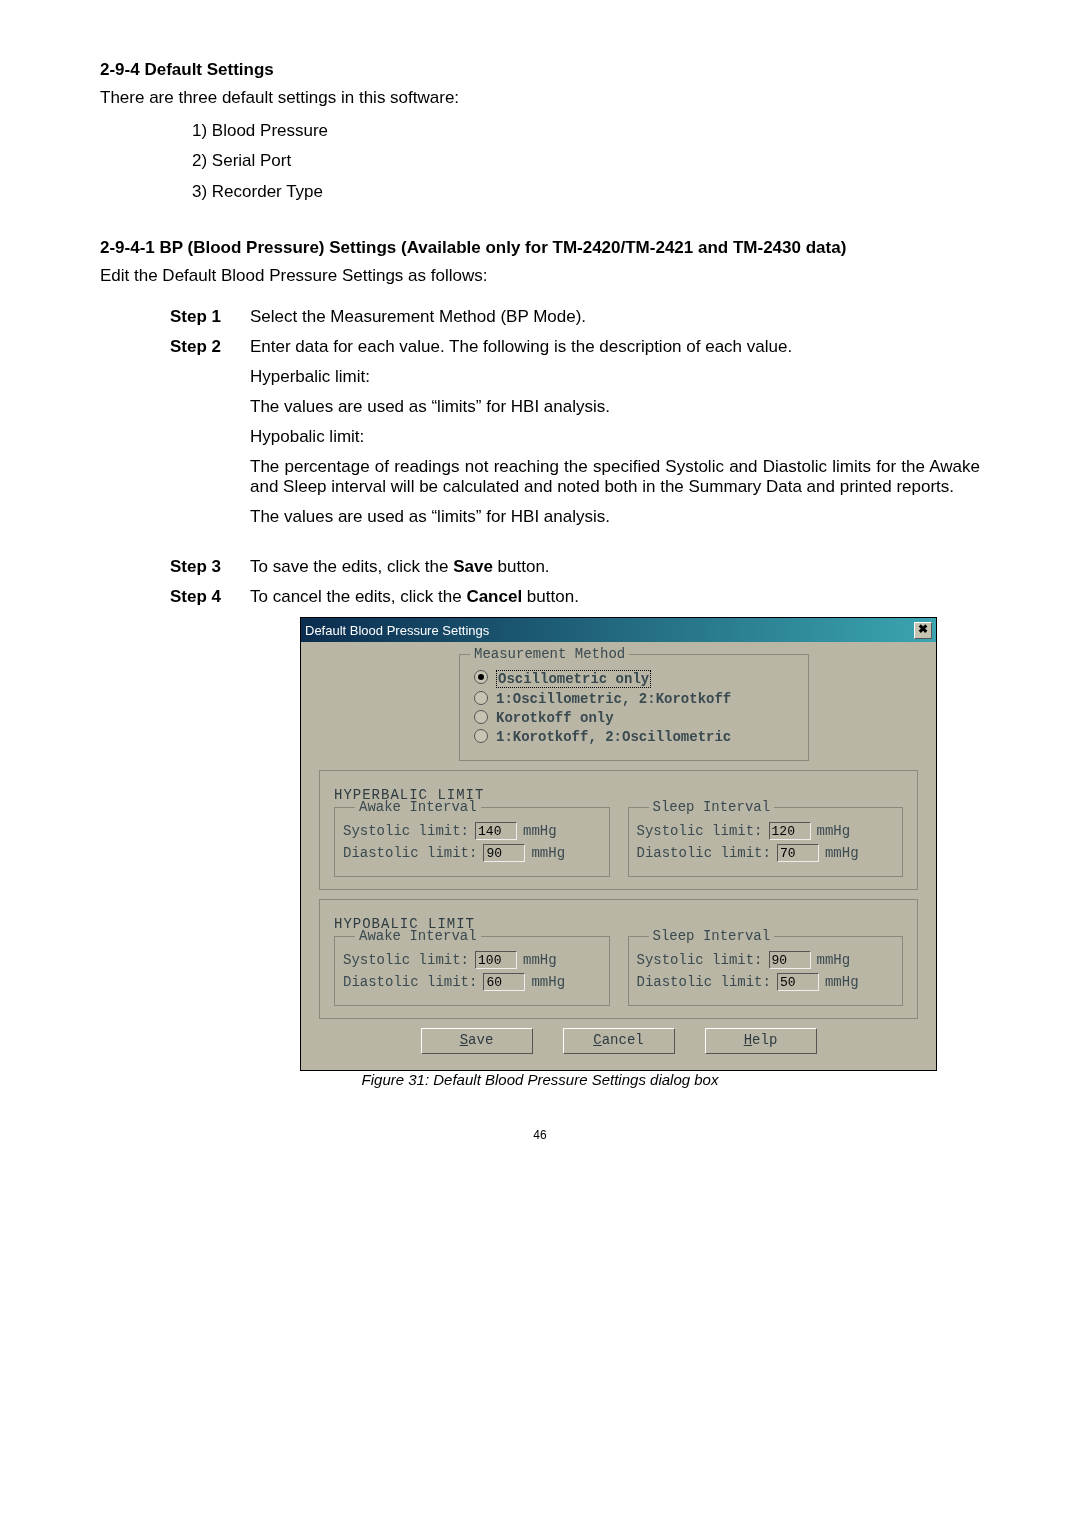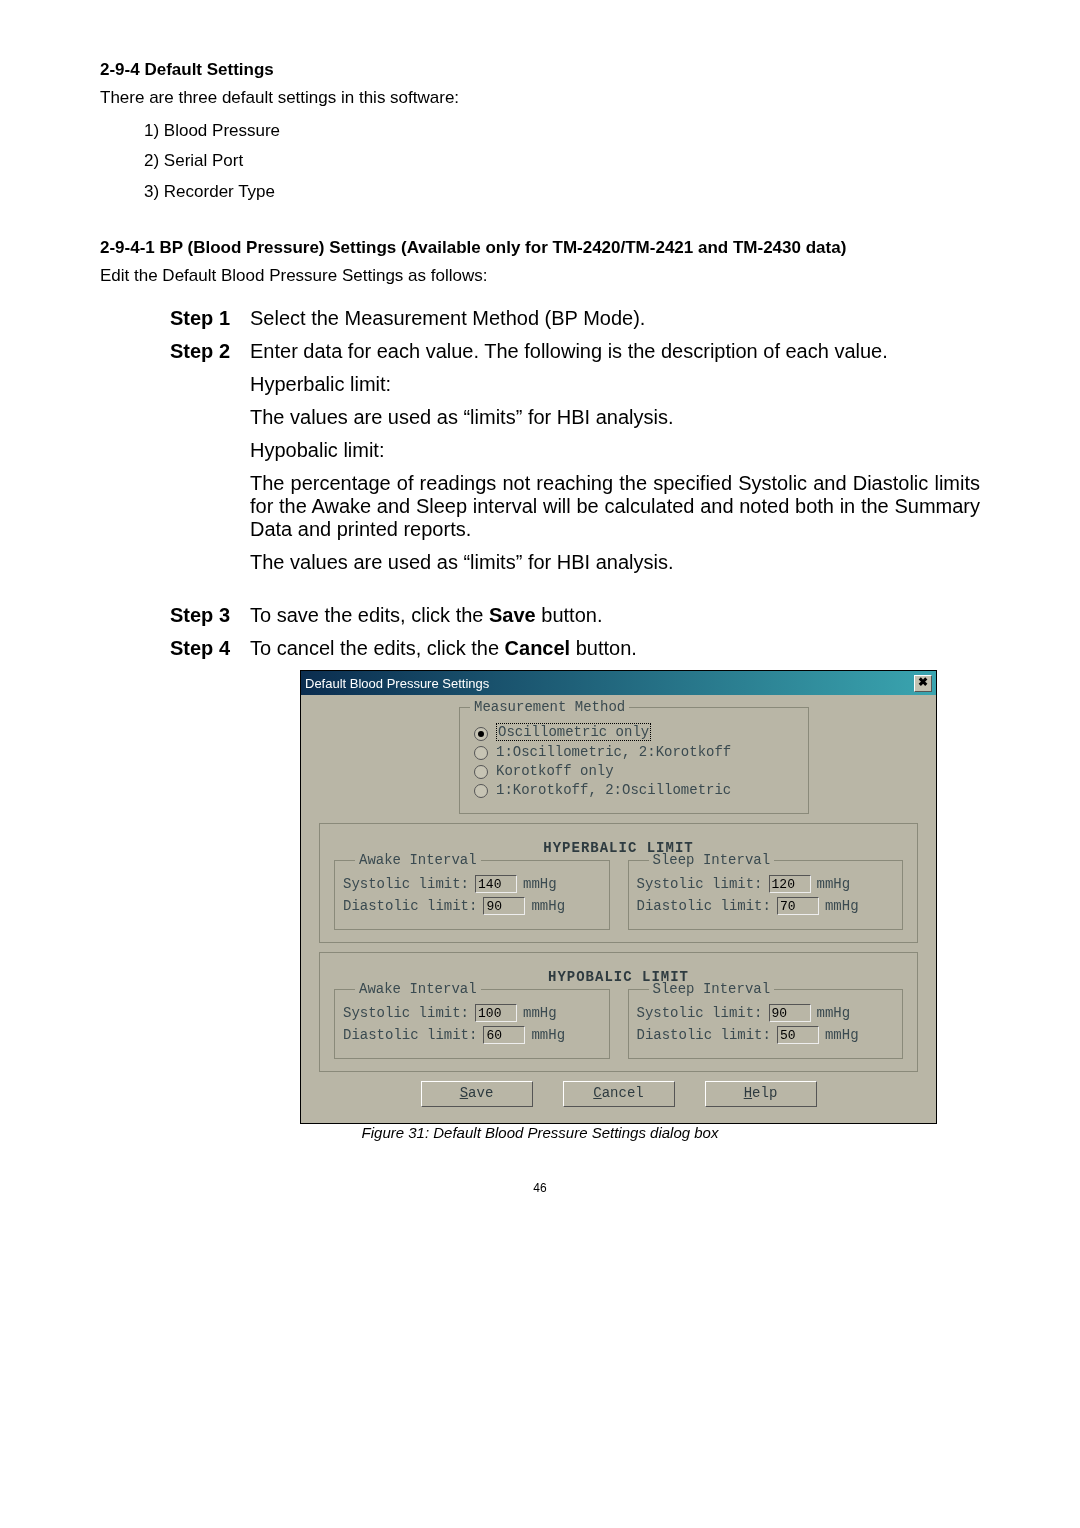--- a/index.html
+++ b/index.html
@@ -17,27 +17,27 @@
     font-weight: bold;
     font-size: 17px;
     margin-bottom: 6px;
   }
   .para {
     font-size: 17px;
     line-height: 1.4;
     margin-bottom: 6px;
   }
   .list {
-    margin: 4px 0 12px 44px;
+    margin: 4px 0 12px 92px;
     font-size: 17px;
     line-height: 1.8;
   }
   .steps {
     margin: 20px 0 10px 70px;
-    font-size: 20px;
+    font-size: 17px;
   }
   .step-row {
     display: flex;
     align-items: flex-start;
     margin-bottom: 10px;
   }
   .step-label {
     font-weight: bold;
     width: 80px;
     flex-shrink: 0;
@@ -93,22 +93,21 @@
     margin-bottom: 9px;
   }
   .groupbox-title {
     position: absolute;
     top: -9px;
     left: 10px;
     background: #b9b6a6;
     padding: 0 4px;
   }
   .section-heading {
-    text-align: center;
-    font-weight: bold;
+    font-weight: normal;
     color: #2e3b40;
     margin: 4px 0 4px 0;
     letter-spacing: 1px;
   }
   .dual {
     display: flex;
     gap: 18px;
   }
   .sub-group {
     flex: 1;
@@ -138,22 +137,23 @@
     border-right-color: #eee;
     border-bottom-color: #eee;
     background: #b9b6a6;
     font-family: "Courier New", monospace;
     font-size: 13px;
     padding: 0 2px;
     margin: 0 6px;
   }
   .radio-row {
     display: flex;
-    align-items: flex-end;
+    align-items: flex-start;
     margin: 3px 0;
+    font-weight: bold;
   }
   .radio {
     width: 12px;
     height: 12px;
     border-radius: 50%;
     border: 1px solid #555;
     background: #c7c4b4;
     margin-right: 8px;
     display: inline-flex;
     align-items: center;

